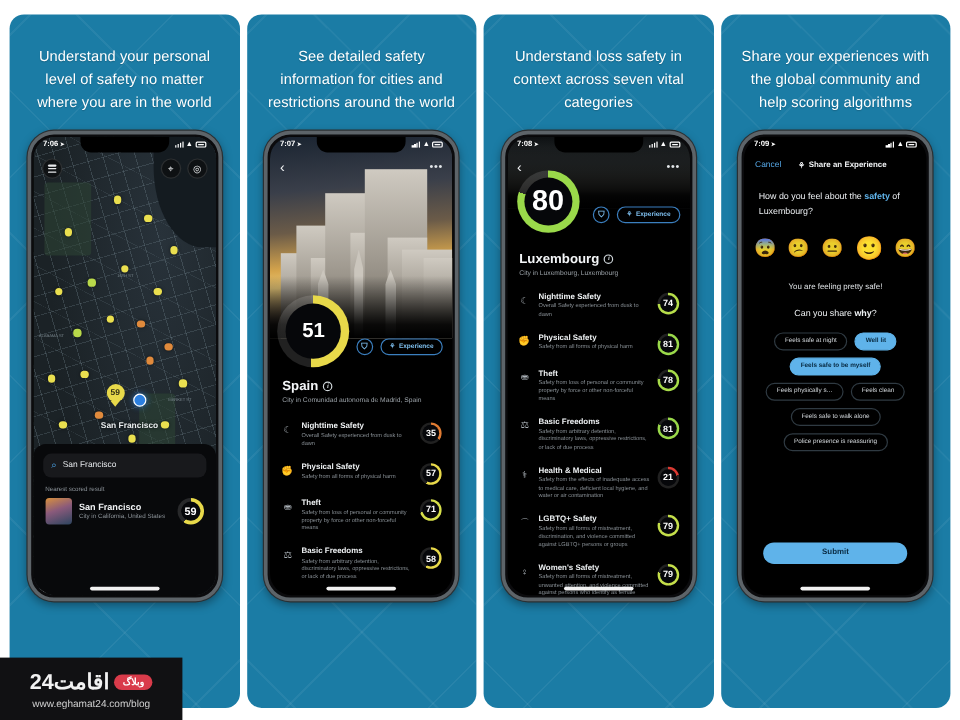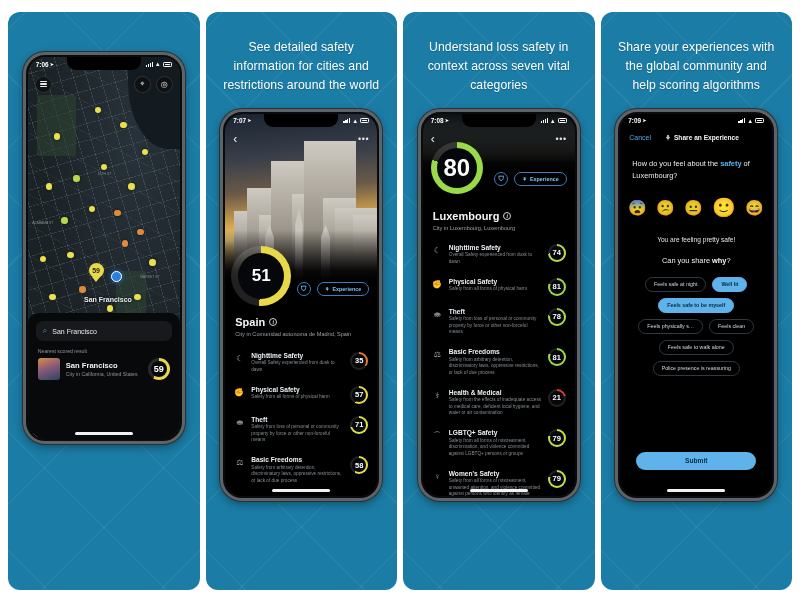--- a/index.html
+++ b/index.html
@@ -329,20 +329,21 @@
     border-radius: 9px; padding: 2px 7px;
   }
   .wm-url { color:#cfcfcf; font-size: 8.4px; }
 </style>
 </head>
 <body>
 
 <div class="stage">
   <div class="panels" id="panels">
       <div class="panel">
+        <div class="panel-heading">Understand your personal level of safety no matter where you are in the world</div>
         <div class="phone-wrap">
           <div class="phone">
             <div class="screen">
               <div class="map">
                 <div class="water"></div>
                 <div class="park" style="left: 6%; top: 10%; width: 26%; height: 16%;"></div>
                 <div class="park" style="left: 58%; top: 56%; width: 20%; height: 12%;"></div>
                 <div class="park" style="left: 30%; top: 88%; width: 22%; height: 10%;"></div>
                 <div class="street-label" style="left: 3%; top: 43%;">ALABAMA ST</div>
                 <div class="street-label" style="left: 3%; top: 67%;">3RD ST</div>
@@ -750,13 +751,20 @@
                   <div class="batt"></div>
                 </div>
               </div>
               <div class="homebar"></div>
             </div>
           </div>
         </div>
       </div>
     </div>
 
+  <div class="watermark">
+    <div class="wm-row">
+      <span class="wm-main">اقامت24</span>
+      <span class="wm-badge">وبلاگ</span>
+    </div>
+    <div class="wm-url">www.eghamat24.com/blog</div>
+  </div>
 </div>
 
 </body></html>

